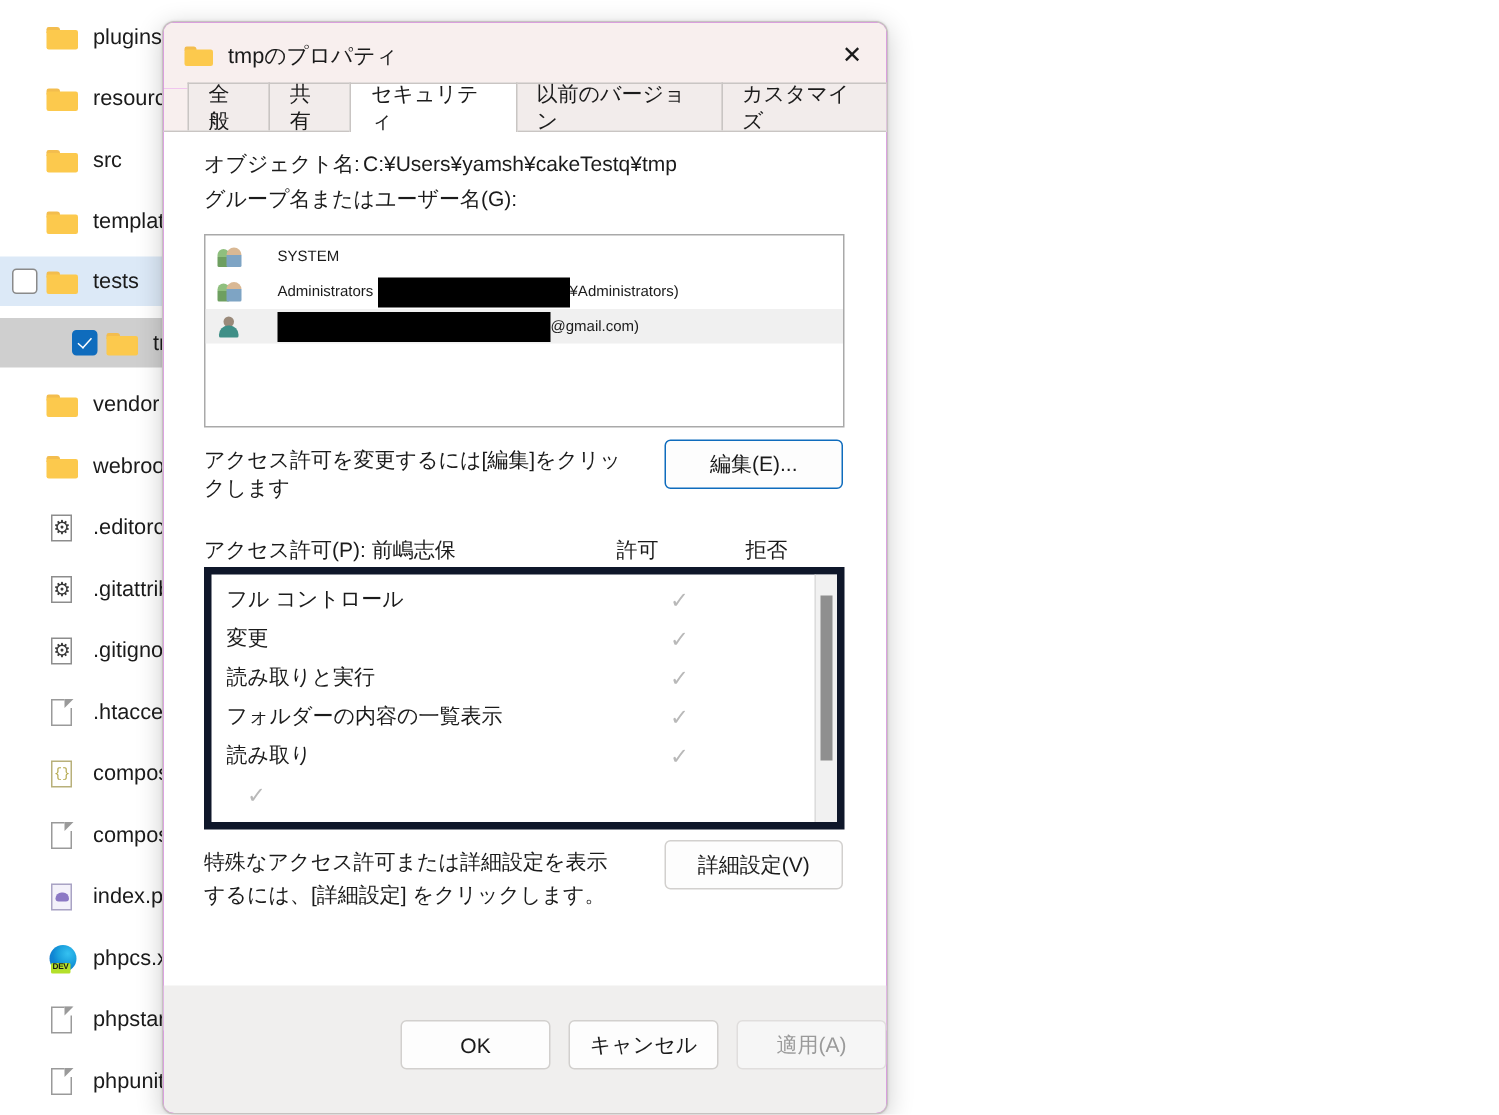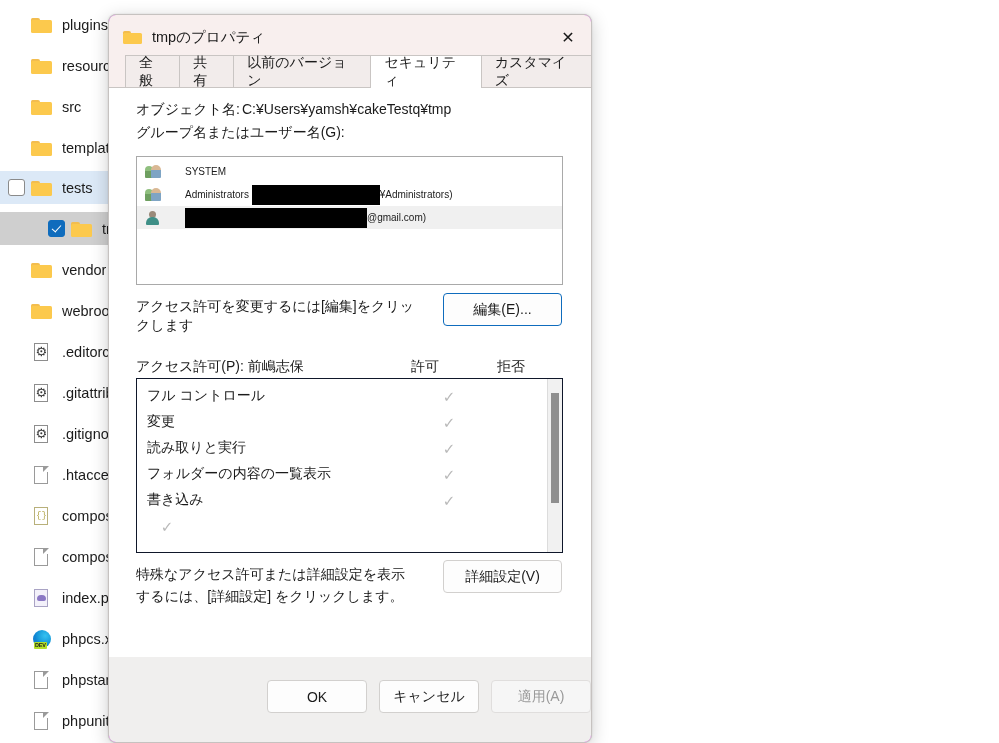--- a/index.html
+++ b/index.html
@@ -387,21 +387,21 @@
   .btn.disabled {
     color: #9a9a9a;
     background: #f6f6f6;
     border-color: #e0dedd;
   }
 
   
   .permbox {
     position: absolute;
     background: #ffffff;
-    border: 1px solid #0f172a;
+    border: 5px solid #0f172a;
     box-sizing: border-box;
     overflow: hidden;
   }
   .perm-row {
     height: 26px;
     display: flex;
     align-items: center;
     font-size: 14px;
     color: #1b1b1b;
     box-sizing: border-box;
@@ -555,22 +555,22 @@
     <div class="titlebar">
       <span class="title-ico"></span>
       <span class="title-text">tmpのプロパティ</span>
       <span class="close-btn">✕</span>
     </div>
 
     <div class="tabstrip">
       <div id="tabs-host" style="display:flex;align-items:flex-end;">
           <div class="tab">全般</div>
           <div class="tab">共有</div>
+          <div class="tab active">セキュリティ</div>
           <div class="tab">以前のバージョン</div>
-          <div class="tab active">セキュリティ</div>
           <div class="tab">カスタマイズ</div>
         </div>
     </div>
 
     <div class="tabpage">
 
       <span class="lbl" style="left:27px; top:13px;">オブジェクト名:</span>
       <span class="lbl" style="left:133px; top:13px;">C:¥Users¥yamsh¥cakeTestq¥tmp</span>
 
       <span class="lbl" style="left:27px; top:36px;">グループ名またはユーザー名(G):</span>
@@ -616,21 +616,21 @@
               <span class="perm-name">読み取りと実行</span>
               <span class="perm-cell">✓</span>
               <span class="perm-cell"></span>
             </div>
             <div class="perm-row">
               <span class="perm-name">フォルダーの内容の一覧表示</span>
               <span class="perm-cell">✓</span>
               <span class="perm-cell"></span>
             </div>
             <div class="perm-row">
-              <span class="perm-name">書き込み</span>
+              <span class="perm-name">読み取り</span>
               <span class="perm-cell">✓</span>
               <span class="perm-cell"></span>
             </div>
             <div class="perm-row">
               <span class="perm-cell">✓</span>
               <span class="perm-cell"></span>
             </div>
           </div>
         <div class="perm-scroll">
           <div class="perm-thumb"></div>

